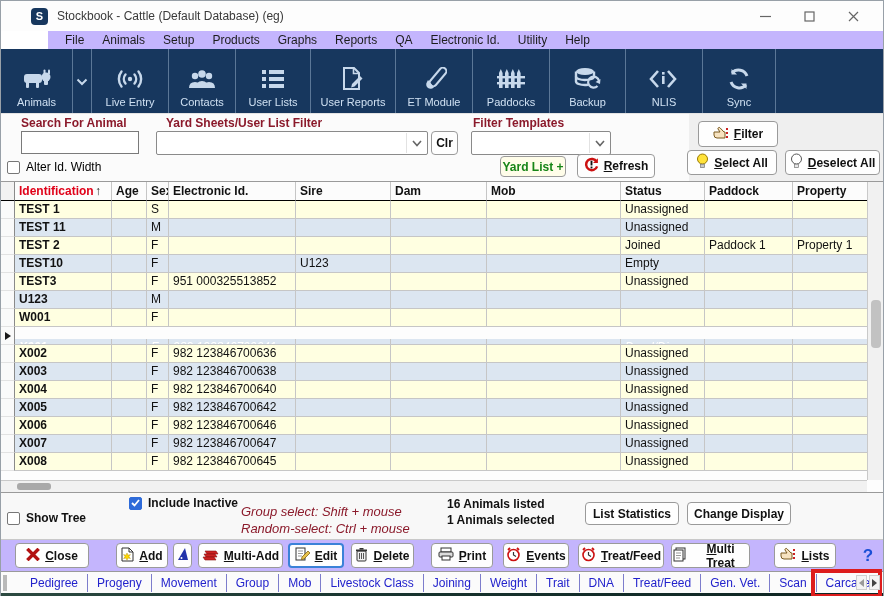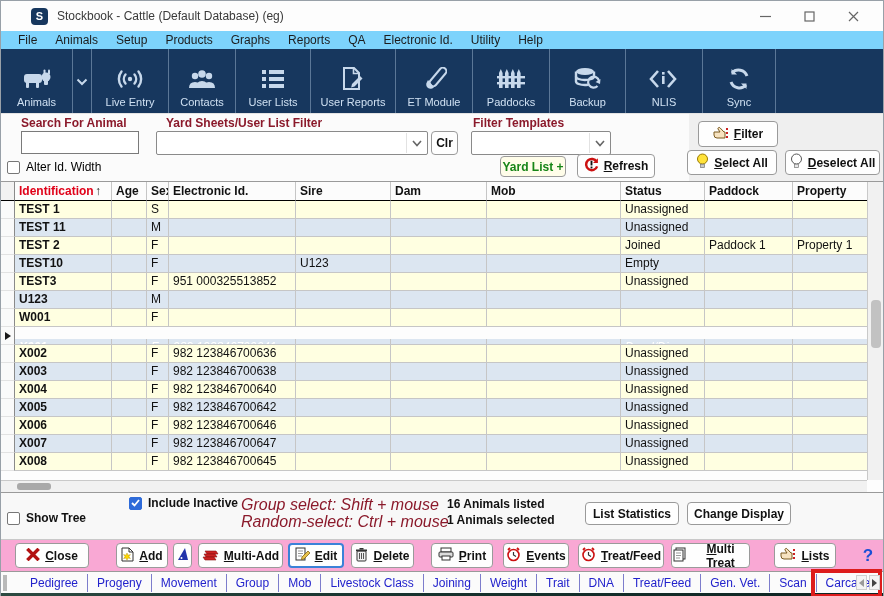--- a/index.html
+++ b/index.html
@@ -22,21 +22,21 @@
 
   
   .titlebar{height:30px;display:flex;align-items:center;background:#fdfdfd;position:relative;}
   .app-icon{width:17px;height:17px;margin-left:30px;background:var(--toolbar-navy);color:#fff;border-radius:4px;
     font-size:11px;font-weight:bold;display:flex;align-items:center;justify-content:center;}
   .title-text{margin-left:9px;font-size:12px;color:#3a3a3a;}
   .win-controls{position:absolute;right:8px;top:0;height:30px;display:flex;}
   .win-btn{width:44px;height:30px;display:flex;align-items:center;justify-content:center;color:#666;}
 
   
-  .menubar{height:18px;display:flex;align-items:center;background:#7dd3fc;padding-left:8px;}
+  .menubar{height:18px;display:flex;align-items:center;background:#c4b5fd;padding-left:8px;margin-left:47px;}
   .menu-item{font-size:12px;color:#1c1c1c;padding:0 9px;cursor:default;}
 
   
   .toolbar{height:64px;background:var(--toolbar-navy);display:flex;}
   .tb-item{height:100%;display:flex;flex-direction:column;align-items:center;justify-content:flex-end;
     padding:6px 0 5px;border-right:1px solid rgba(195,215,238,.4);cursor:pointer;}
   .tb-icon{height:30px;display:flex;align-items:center;justify-content:center;color:#C7D8EB;}
   .tb-label{font-size:11px;color:var(--toolbar-text);margin-top:2px;white-space:nowrap;}
   .tb-chev{height:100%;width:19px;display:flex;align-items:center;justify-content:center;
     border-right:1px solid rgba(195,215,238,.4);color:#C7D8EB;cursor:pointer;}
@@ -82,26 +82,26 @@
   .ptr{display:none;width:0;height:0;border-top:4px solid transparent;border-bottom:4px solid transparent;
     border-left:6px solid #1a1a1a;}
   .trow.sel .ptr{display:block;}
   .vscroll{position:absolute;top:0;bottom:12px;right:0;width:16px;background:#f1f1f1;border-left:1px solid #c9c9c9;}
   .vthumb{position:absolute;top:118px;left:3px;width:10px;height:48px;background:#c2c2c2;border-radius:4px;}
   .hscroll{position:absolute;left:0;right:16px;bottom:0;height:12px;background:#f1f1f1;border-top:1px solid #c9c9c9;}
   .hthumb{position:absolute;left:16px;top:2px;width:34px;height:7px;background:#a9a9a9;border-radius:3px;}
 
   
   .statusbar{position:relative;height:46px;background:#f8f8f8;}
-  .hint{position:absolute;font-size:16px;font-style:italic;color:var(--label-maroon);}
+  .hint{position:absolute;font-size:13px;font-style:italic;color:var(--label-maroon);margin-top:8px;}
   .count{position:absolute;font-size:12px;font-weight:bold;color:#111;}
   .chklabel{font-weight:bold;color:#111;}
 
   
-  .actionbar{position:relative;height:32px;background:#f9a8d4;border-top:1px solid #c9c9c9;}
+  .actionbar{position:relative;height:32px;background:#c4b5fd;border-top:1px solid #c9c9c9;}
   .actionbar .btn{top:3px;height:25px;}
   .btn.focused{border:2px solid var(--focus-blue);}
   .help-q{position:absolute;left:853px;top:3px;width:28px;height:25px;display:flex;align-items:center;
     justify-content:center;font-size:17px;font-weight:bold;color:#1a4fd6;cursor:pointer;}
 
   
   .tabbar{position:relative;height:22px;background:#fbfbfb;border-top:1px solid #9a9a9a;display:flex;align-items:center;}
   .tab-grip{width:12px;height:16px;margin-left:2px;border-left:2px solid #b9b9b9;border-right:2px solid #b9b9b9;}
   .tabs-list{display:flex;align-items:center;margin-left:14px;}
   .tab{font-size:12px;color:var(--tab-blue);padding:0 9px;border-right:1px solid #7d7dcc;cursor:pointer;

